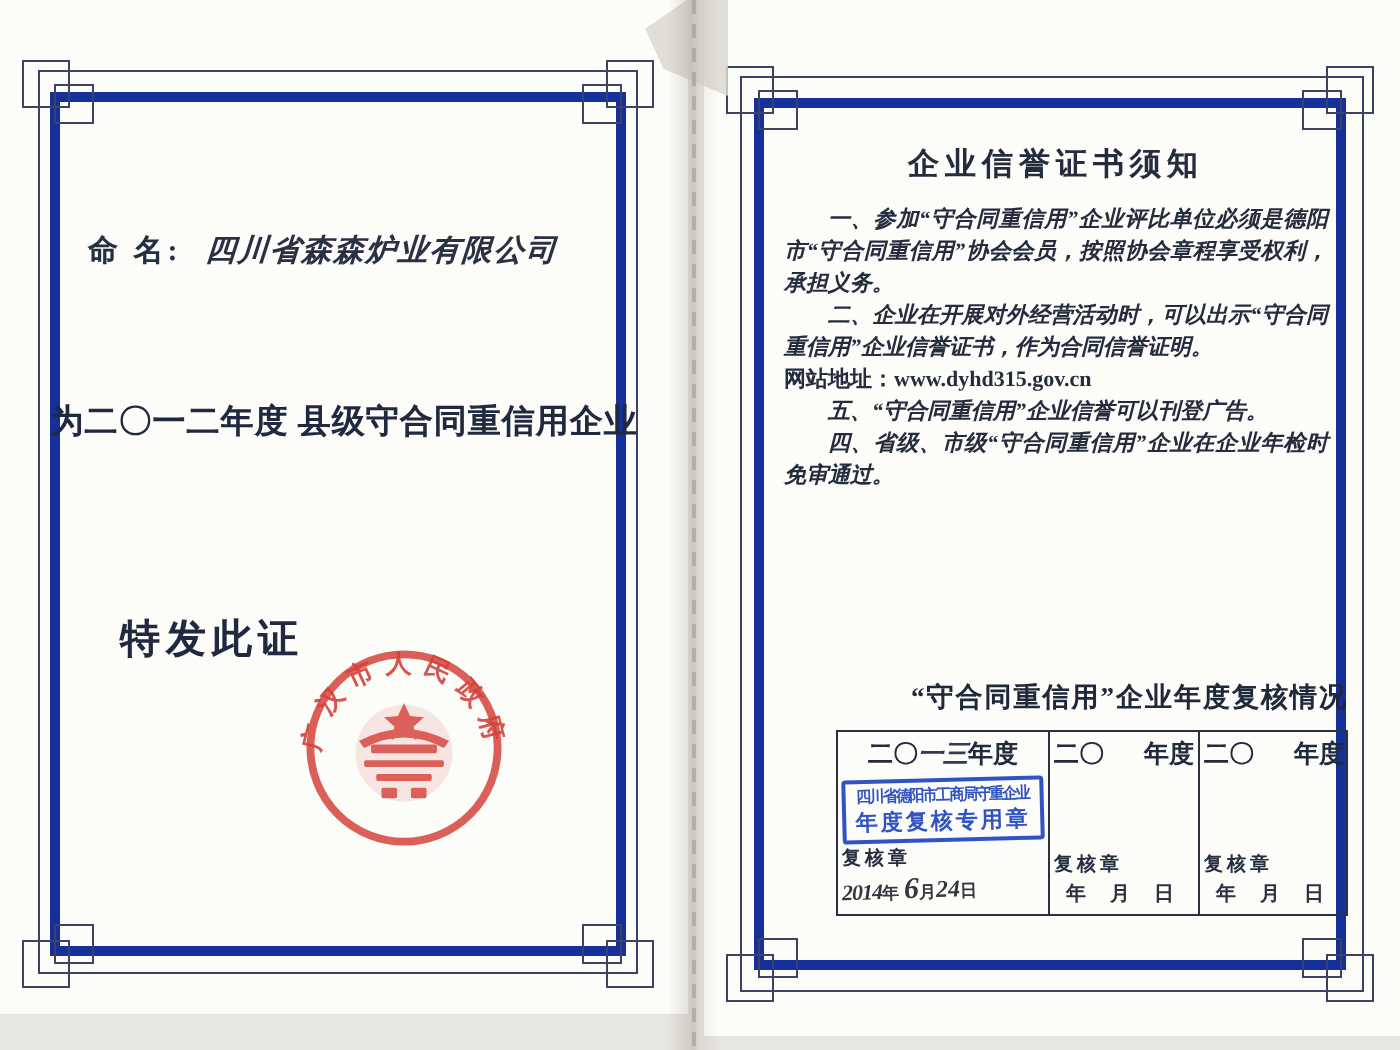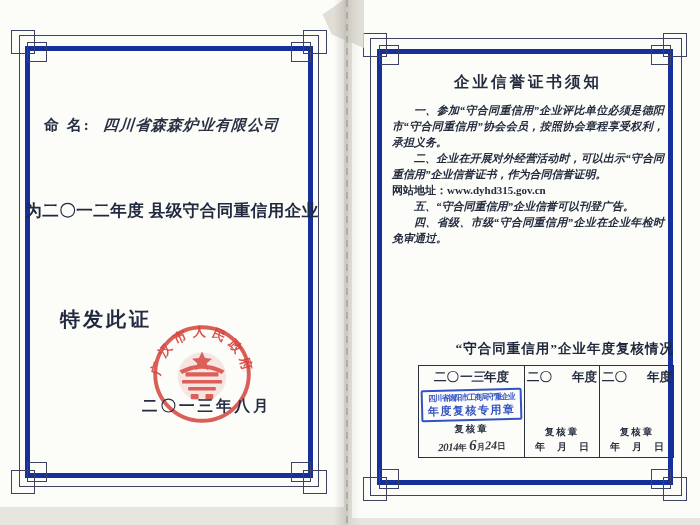--- a/index.html
+++ b/index.html
@@ -44,21 +44,21 @@
   .review-heading{position:absolute;left:30px;top:340px;width:292px;text-align:right;font-size:13.5px;font-weight:bold;letter-spacing:1px;color:#20283c;}
   .review-table{position:absolute;left:46px;top:365px;width:256px;height:93px;border:1.5px solid #2c3140;box-sizing:border-box;display:flex;margin-left:20px;}
   .rt-col{flex:1;display:flex;flex-direction:column;justify-content:space-between;align-items:center;padding:3px 2px;box-sizing:border-box;}
   .rt-col + .rt-col{border-left:1.5px solid #2c3140;}
   .year-line{font-size:12.5px;font-weight:bold;color:#222a3e;white-space:nowrap;}
   .year-fill{display:inline-block;min-width:20px;text-align:center;font-style:italic;color:#323a54;}
   .stamp{border:2.5px solid #3353c2;color:#3353c2;text-align:center;padding:1px 3px;transform:rotate(-1.5deg);border-radius:2px;background:rgba(255,255,255,.2);}
   .stamp .l1{font-size:8px;letter-spacing:-1px;white-space:nowrap;font-weight:bold;transform:scaleX(.95);}
   .stamp .l2{font-size:11px;font-weight:bold;letter-spacing:1.5px;white-space:nowrap;}
   .stamp-spacer{height:34px;}
-  .seal-block{text-align:center;width:100%;}
+  .seal-block{width:100%;}
   .seal-label{font-size:9.5px;font-weight:bold;color:#262e40;letter-spacing:2px;}
   .date-line{font-size:10px;color:#2b3240;font-weight:bold;margin-top:1px;white-space:nowrap;}
   .date-line .unit{margin:0 6px;}
   .hand-date{transform:rotate(-2deg);display:inline-block;color:#33383f;}
   .hand-date .hy{font-style:italic;font-size:11px;letter-spacing:-.5px;}
   .hand-date .hm{font-style:italic;font-size:15px;}
   .hand-date .hd{font-style:italic;font-size:12px;}
   .hand-date .u{font-size:8.5px;}
 </style>
 </head>
@@ -100,21 +100,20 @@
       <path d="M34 56 q26 -14 52 0 l-3 4 q-23 -12 -46 0 z"></path>
     </g>
     <defs>
       <path id="sealArc" d="M 14,78 A 48 48 0 1 1 106,78" fill="none"></path>
     </defs>
     <text font-size="15" font-weight="bold" fill="#d0342c" letter-spacing="6" opacity=".9">
       <textPath href="#sealArc" startOffset="50%" text-anchor="middle">广汉市人民政府</textPath>
     </text>
   </svg>
 
-  <div class="issue-date">二〇一三年八月</div>
 </div>
 
 <div class="page page-right">
 
   <div class="thin-rect" style="left:18px;top:38px;width:312px;height:458px;"></div>
   <div class="thick-rect" style="left:25px;top:49px;width:296px;height:436px;"></div>
   <div class="corner" style="left:11px;top:33px;width:24px;height:24px;"></div>
   <div class="corner" style="left:27px;top:45px;width:20px;height:20px;"></div>
   <div class="corner" style="left:311px;top:33px;width:24px;height:24px;"></div>
   <div class="corner" style="left:299px;top:45px;width:20px;height:20px;"></div>

